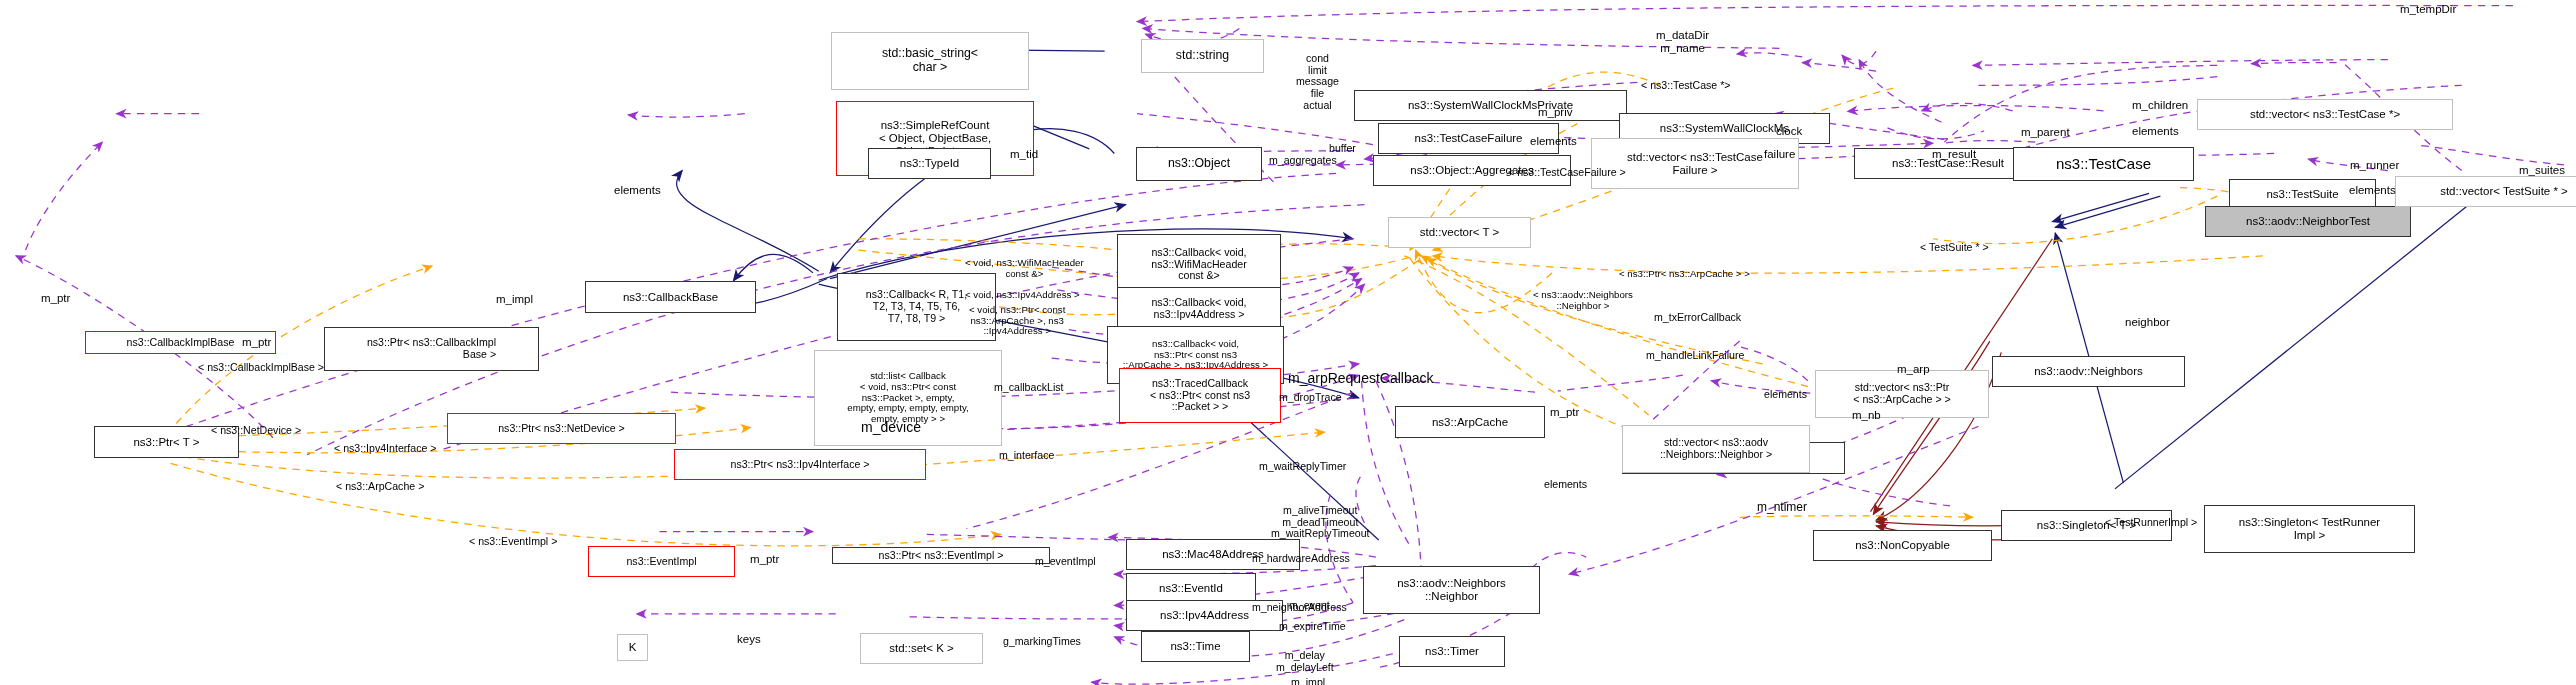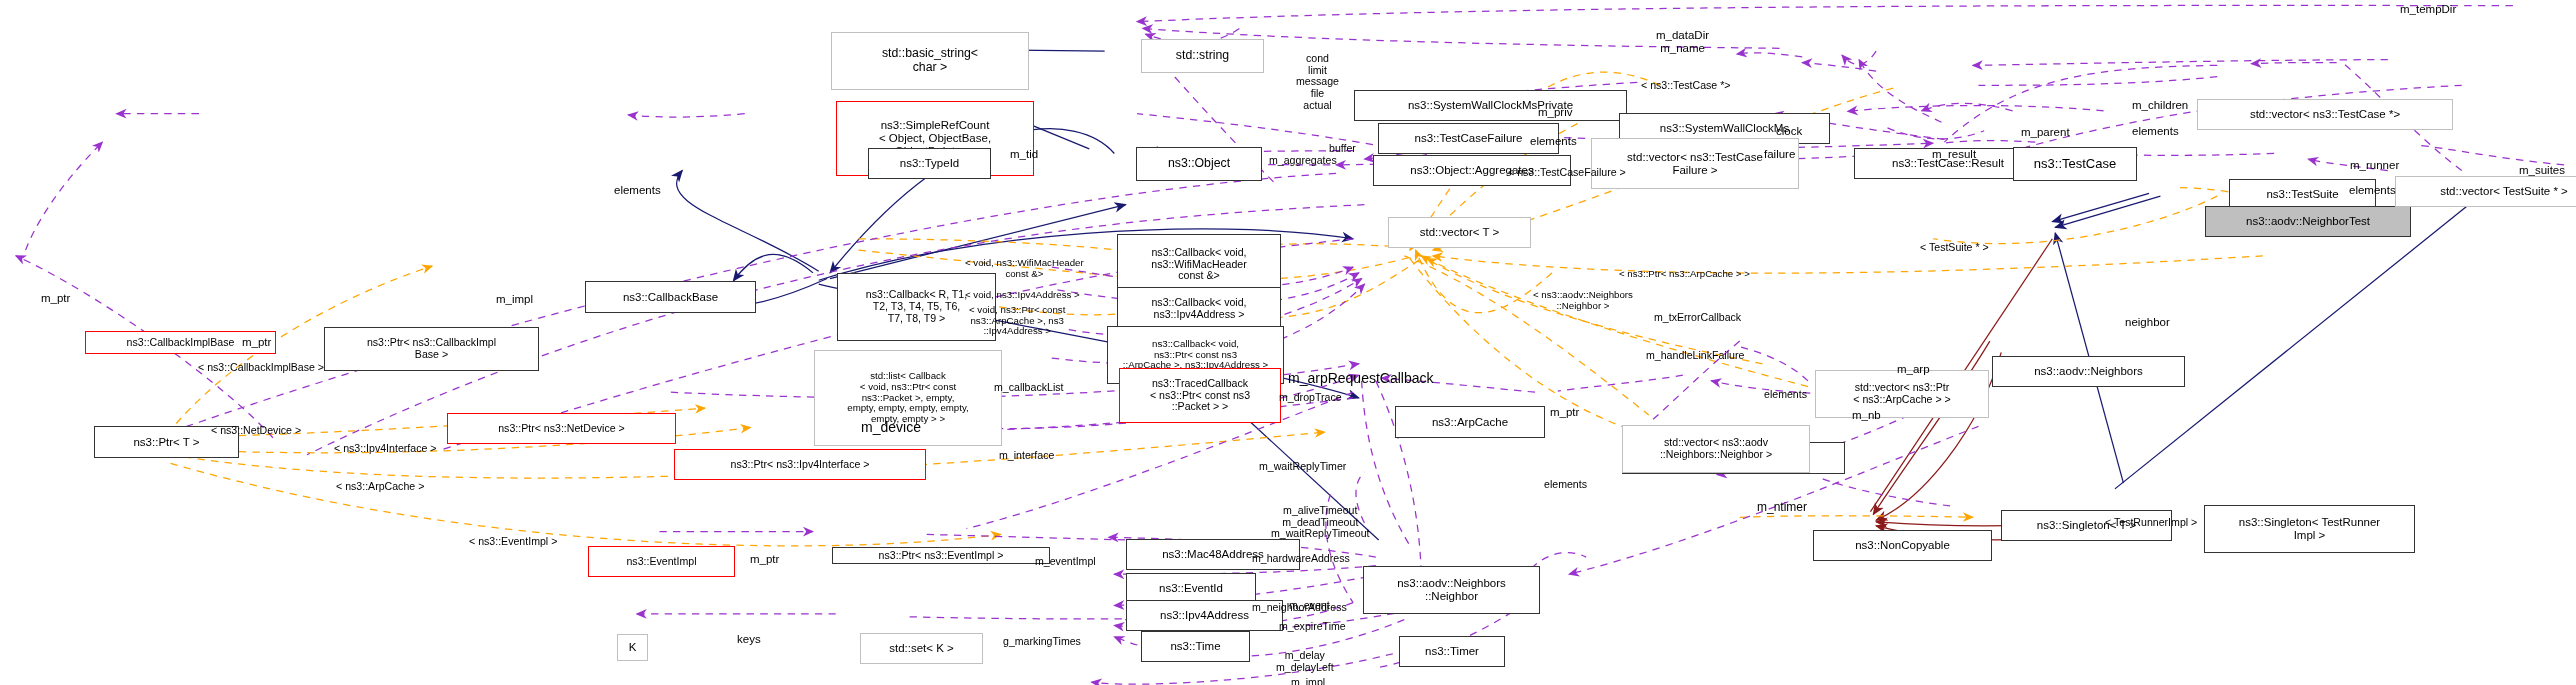--- a/index.html
+++ b/index.html
@@ -200,40 +200,40 @@
 ObjectDeleter &gt;</div>
       <div class="node n-dark" style="left: 868px; top: 148px; width: 123px; height: 31px; font-size: 11.5px;">ns3::TypeId</div>
       <div class="node n-dark" style="left: 1136px; top: 147px; width: 126px; height: 34px; font-size: 12.3px;">ns3::Object</div>
       <div class="node n-dark" style="left: 1354px; top: 90px; width: 273px; height: 31px; font-size: 11.5px;">ns3::SystemWallClockMsPrivate</div>
       <div class="node n-dark" style="left: 1378px; top: 123px; width: 181px; height: 31px; font-size: 11.5px;">ns3::TestCaseFailure</div>
       <div class="node n-dark" style="left: 1373px; top: 155px; width: 198px; height: 31px; font-size: 11.5px;">ns3::Object::Aggregates</div>
       <div class="node n-dark" style="left: 1619px; top: 113px; width: 211px; height: 31px; font-size: 11.5px;">ns3::SystemWallClockMs</div>
       <div class="node n-light" style="left: 1591px; top: 138px; width: 208px; height: 51px; font-size: 11.5px;">std::vector&lt; ns3::TestCase
 Failure &gt;</div>
       <div class="node n-dark" style="left: 1854px; top: 148px; width: 188px; height: 31px; font-size: 11.5px;">ns3::TestCase::Result</div>
-      <div class="node n-dark" style="left: 2013px; top: 147px; width: 124px; height: 34px; font-size: 13px;">ns3::TestCase</div>
+      <div class="node n-dark" style="left: 2013px; top: 147px; width: 181px; height: 34px; font-size: 15px;">ns3::TestCase</div>
       <div class="node n-light" style="left: 2197px; top: 99px; width: 256px; height: 31px; font-size: 11.5px;">std::vector&lt; ns3::TestCase *&gt;</div>
       <div class="node n-dark" style="left: 2229px; top: 179px; width: 147px; height: 31px; font-size: 11.5px;">ns3::TestSuite</div>
       <div class="node n-focus" style="left: 2205px; top: 206px; width: 206px; height: 31px; font-size: 11.5px;">ns3::aodv::NeighborTest</div>
       <div class="node n-light" style="left: 2395px; top: 176px; width: 218px; height: 31px; font-size: 11.5px;">std::vector&lt; TestSuite * &gt;</div>
       <div class="node n-dark" style="left: 585px; top: 281px; width: 171px; height: 32px; font-size: 11.5px;">ns3::CallbackBase</div>
       <div class="node n-dark" style="left: 837px; top: 273px; width: 159px; height: 68px; font-size: 10.6px;">ns3::Callback&lt; R, T1,
 T2, T3, T4, T5, T6,
 T7, T8, T9 &gt;</div>
       <div class="node n-dark" style="left: 1117px; top: 234px; width: 164px; height: 61px; font-size: 10.6px;">ns3::Callback&lt; void,
 ns3::WifiMacHeader
 const &amp;&gt;</div>
       <div class="node n-dark" style="left: 1117px; top: 287px; width: 164px; height: 44px; font-size: 10.6px;">ns3::Callback&lt; void,
 ns3::Ipv4Address &gt;</div>
       <div class="node n-dark" style="left: 1107px; top: 326px; width: 177px; height: 58px; font-size: 9.7px;">ns3::Callback&lt; void,
 ns3::Ptr&lt; const ns3
 ::ArpCache &gt;, ns3::Ipv4Address &gt;</div>
       <div class="node n-light" style="left: 1388px; top: 217px; width: 143px; height: 31px; font-size: 11.5px;">std::vector&lt; T &gt;</div>
       <div class="node n-red" style="left: 85px; top: 331px; width: 191px; height: 23px; font-size: 10.6px;">ns3::CallbackImplBase</div>
-      <div class="node n-dark" style="left: 324px; top: 327px; width: 215px; height: 44px; font-size: 10.6px;">ns3::Ptr&lt; ns3::CallbackImpl
+      <div class="node n-dark" style="left: 324px; top: 327px; width: 215px; height: 44px; font-size: 10.6px; text-align: right;">ns3::Ptr&lt; ns3::CallbackImpl
 Base &gt;</div>
       <div class="node n-dark" style="left: 94px; top: 426px; width: 145px; height: 32px; font-size: 11.5px;">ns3::Ptr&lt; T &gt;</div>
       <div class="node n-light" style="left: 814px; top: 350px; width: 188px; height: 96px; font-size: 9.7px;">std::list&lt; Callback
 &lt; void, ns3::Ptr&lt; const
 ns3::Packet &gt;, empty,
 empty, empty, empty, empty,
 empty, empty &gt; &gt;</div>
       <div class="node n-red" style="left: 1119px; top: 368px; width: 162px; height: 55px; font-size: 10.6px;">ns3::TracedCallback
 &lt; ns3::Ptr&lt; const ns3
 ::Packet &gt; &gt;</div>

